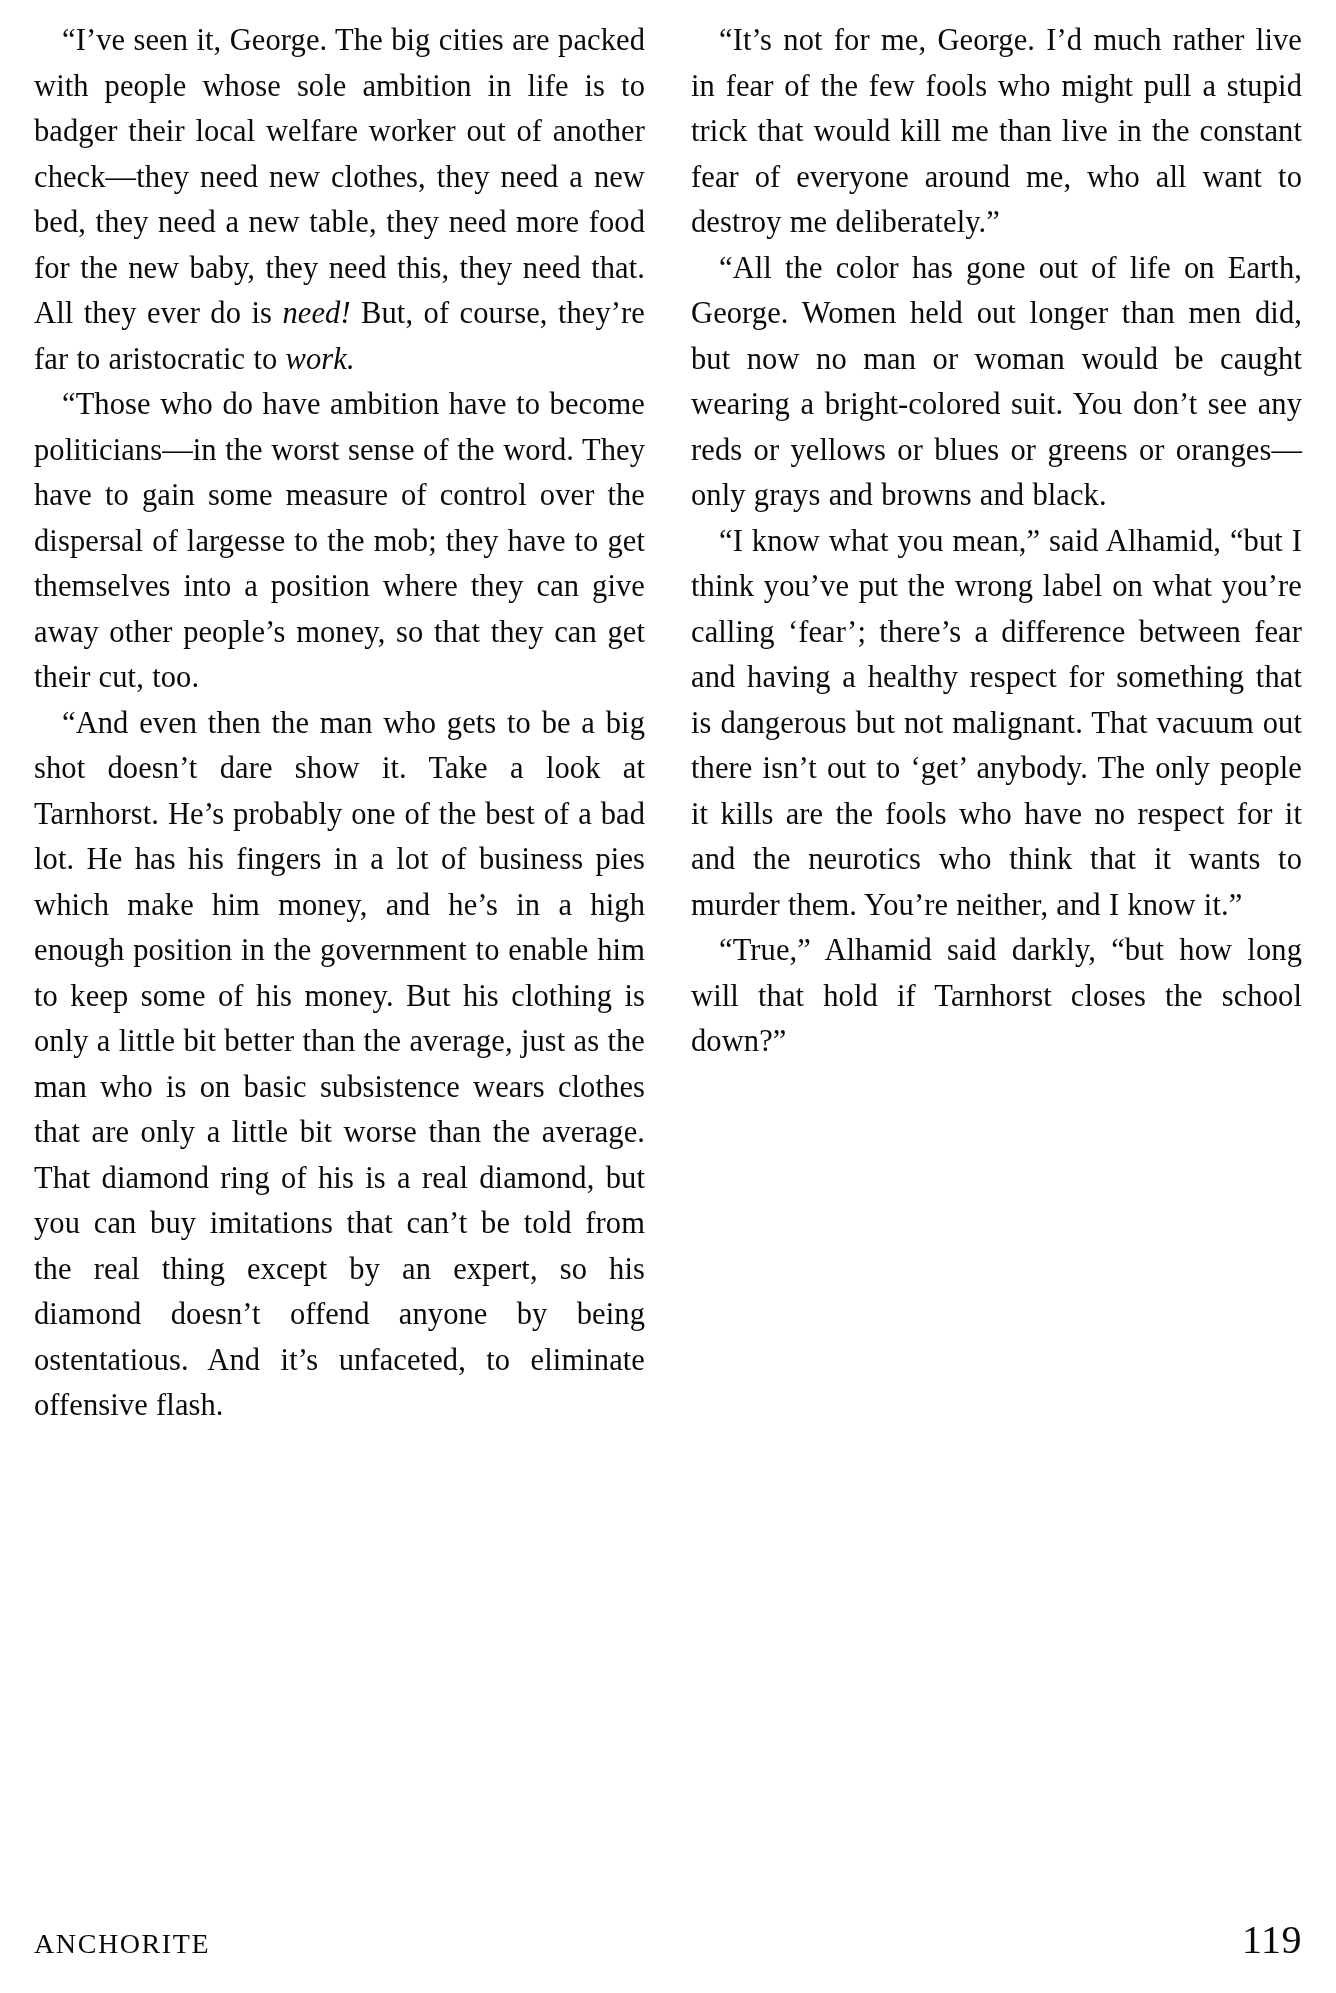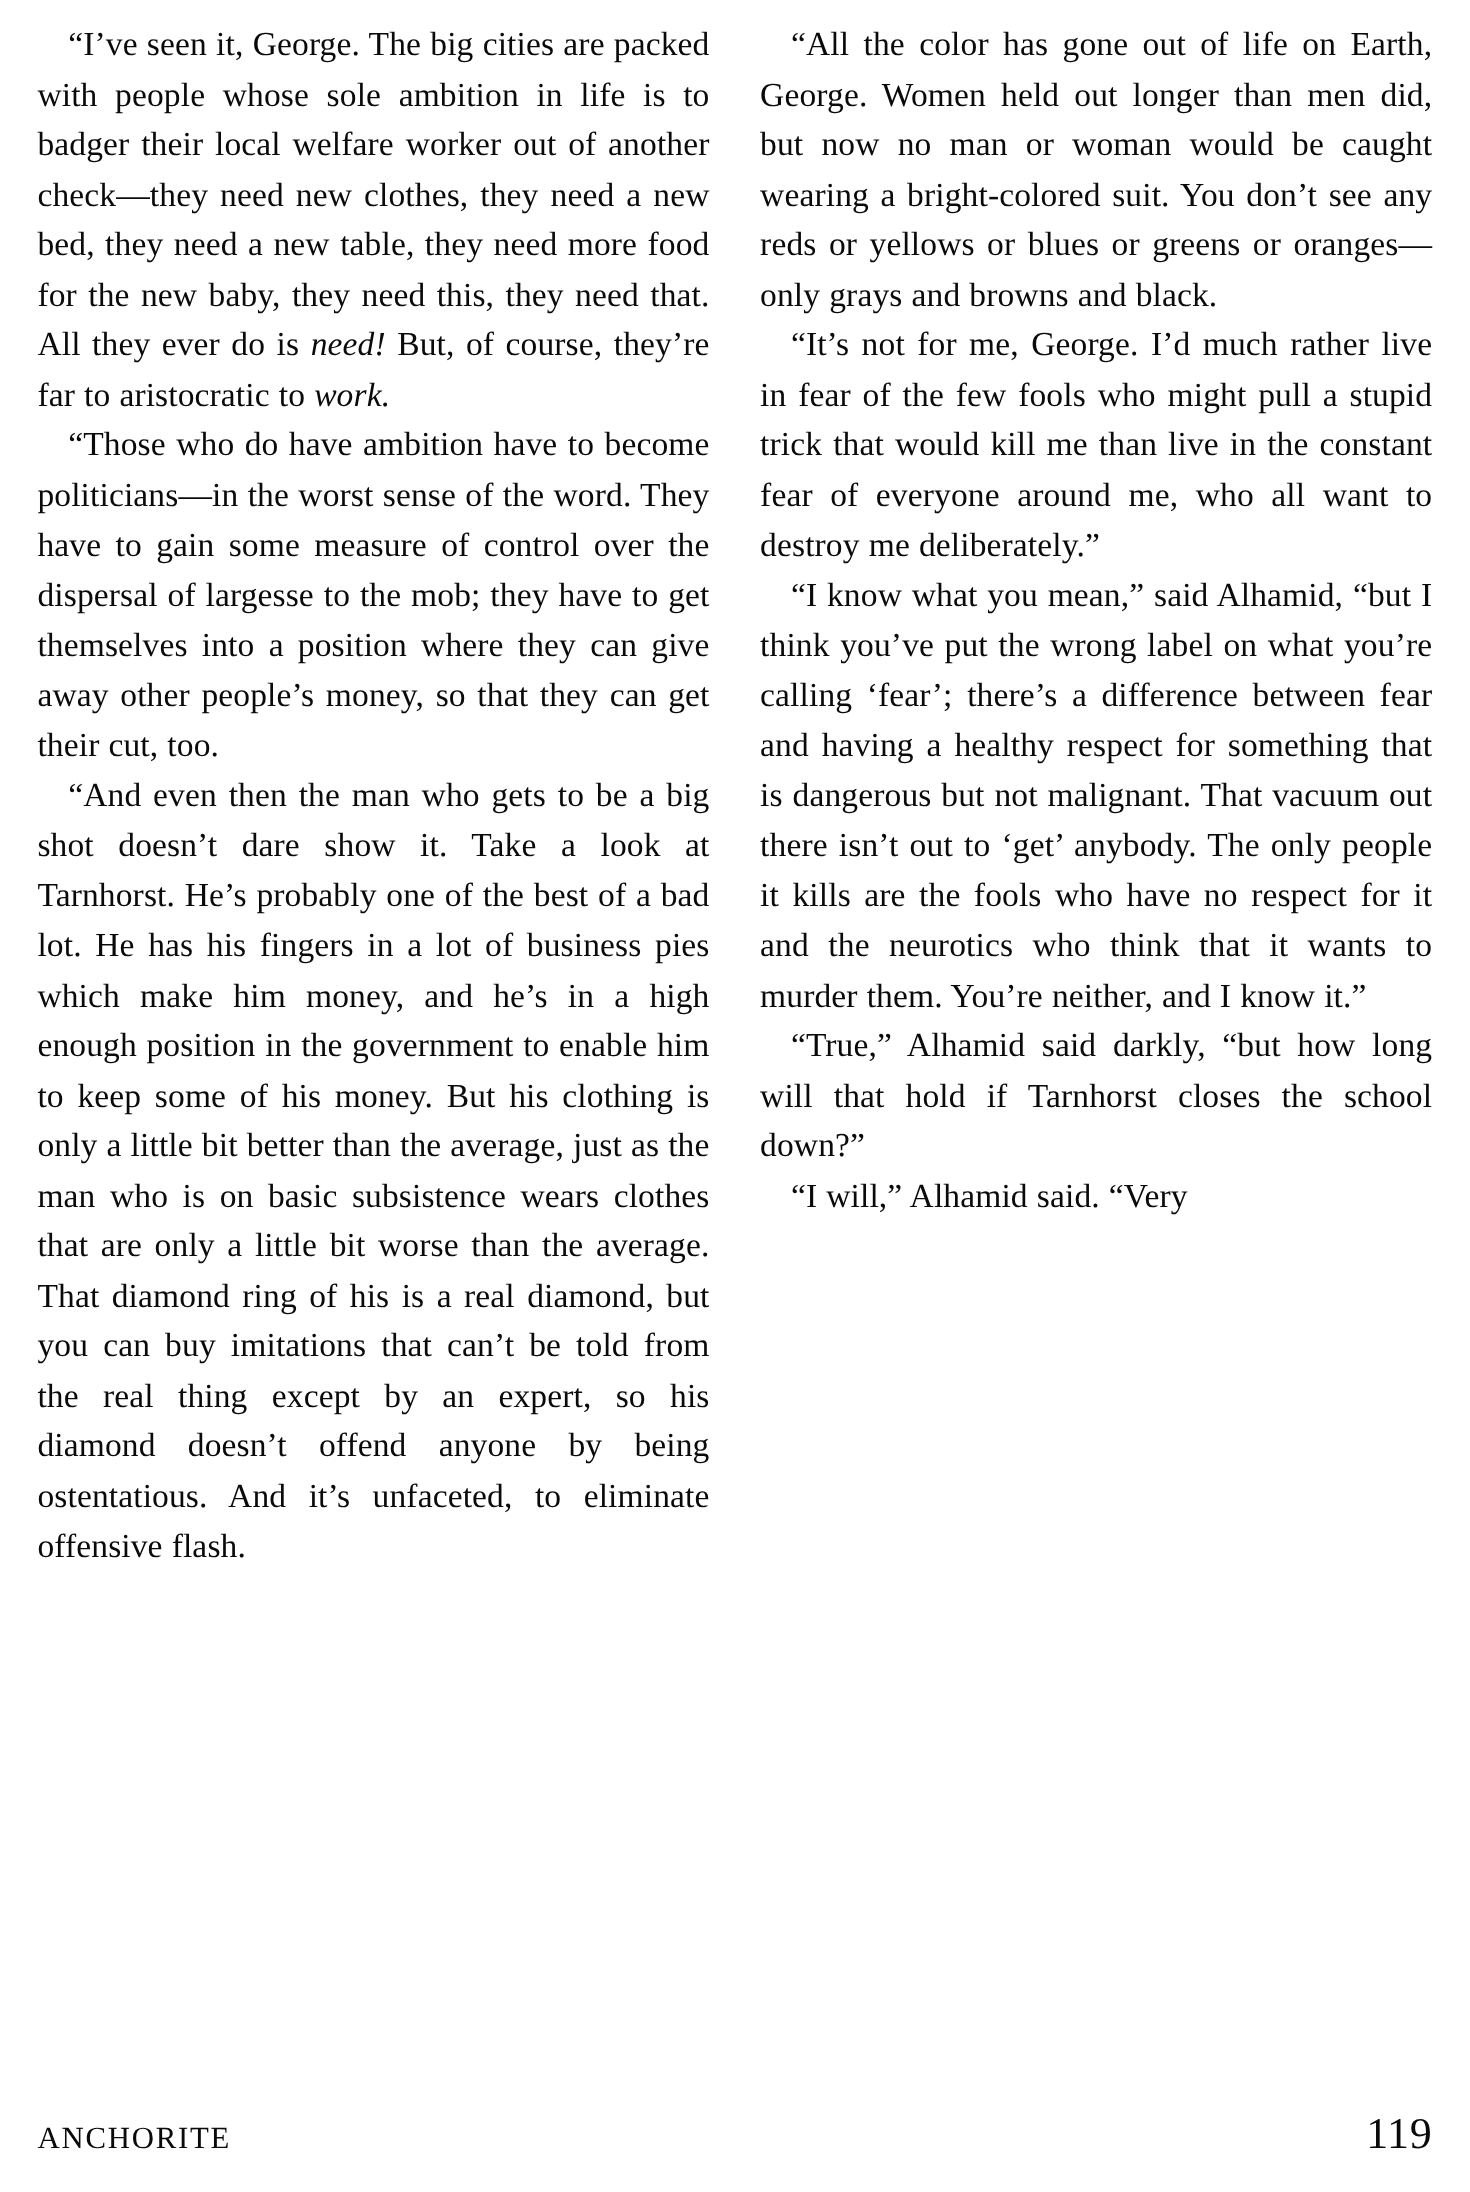--- a/index.html
+++ b/index.html
@@ -78,25 +78,24 @@
 
   <div class="columns">
 
     <div class="column">
       <p class="para"><span>“I’ve seen it, George. The big cities are packed with people whose sole ambition in life is to badger their local welfare worker out of another check—they need new clothes, they need a new bed, they need a new table, they need more food for the new baby, they need this, they need that. All they ever do is </span><em>need!</em><span> But, of course, they’re far to aristocratic to </span><em>work.</em></p>
       <p class="para">“Those who do have ambition have to become politicians—in the worst sense of the word. They have to gain some measure of control over the dispersal of largesse to the mob; they have to get themselves into a position where they can give away other people’s money, so that they can get their cut, too.</p>
       <p class="para">“And even then the man who gets to be a big shot doesn’t dare show it. Take a look at Tarnhorst. He’s probably one of the best of a bad lot. He has his fingers in a lot of business pies which make him money, and he’s in a high enough position in the government to enable him to keep some of his money. But his clothing is only a little bit better than the average, just as the man who is on basic subsistence wears clothes that are only a little bit worse than the average. That diamond ring of his is a real diamond, but you can buy imitations that can’t be told from the real thing except by an expert, so his diamond doesn’t offend anyone by being ostentatious. And it’s unfaceted, to eliminate offensive flash.</p>
     </div>
 
     <div class="column">
+      <p class="para">“It’s not for me, George. I’d much rather live in fear of the few fools who might pull a stupid trick that would kill me than live in the constant fear of everyone around me, who all want to destroy me deliberately.”</p>
       <p class="para">“All the color has gone out of life on Earth, George. Women held out longer than men did, but now no man or woman would be caught wearing a bright-colored suit. You don’t see any reds or yellows or blues or greens or oranges—only grays and browns and black.</p>
-      <p class="para">“It’s not for me, George. I’d much rather live in fear of the few fools who might pull a stupid trick that would kill me than live in the constant fear of everyone around me, who all want to destroy me deliberately.”</p>
       <p class="para">“I know what you mean,” said Alhamid, “but I think you’ve put the wrong label on what you’re calling ‘fear’; there’s a difference between fear and having a healthy respect for something that is dangerous but not malignant. That vacuum out there isn’t out to ‘get’ anybody. The only people it kills are the fools who have no respect for it and the neurotics who think that it wants to murder them. You’re neither, and I know it.”</p>
       <p class="para">“True,” Alhamid said darkly, “but how long will that hold if Tarnhorst closes the school down?”</p>
-      <p class="para">“I will,” Alhamid said. “Very</p>
     </div>
 
   </div>
 
   <div class="footer">
     <div class="footer-left">ANCHORITE</div>
     <div class="footer-right">119</div>
   </div>
 
 </div>

